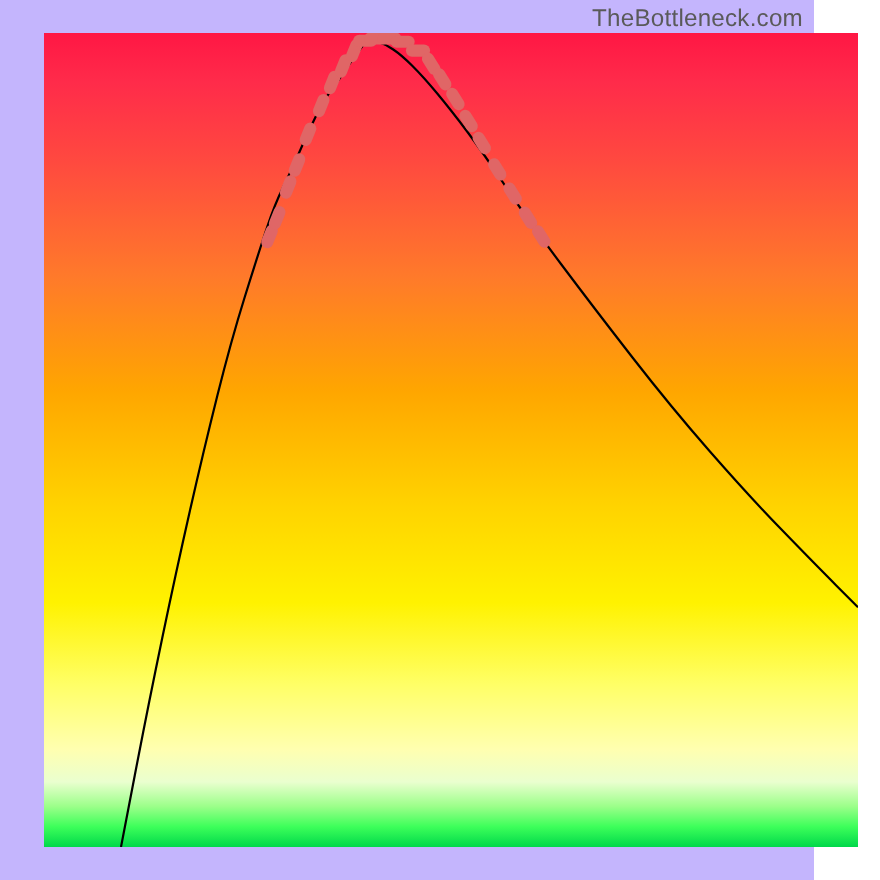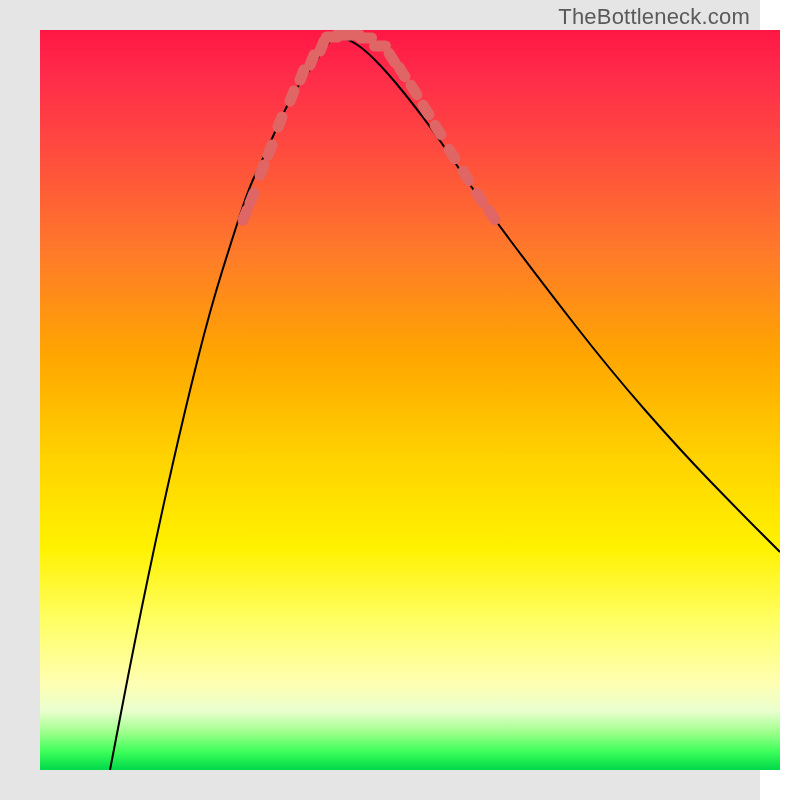--- a/index.html
+++ b/index.html
@@ -6,23 +6,22 @@
     margin: 0;
     padding: 0;
     width: 800px;
     height: 800px;
     overflow: hidden;
     font-family: Arial, Helvetica, sans-serif;
   }
   .outer {
     width: 740px;
     height: 800px;
-    background: #e5e5e5;
+    background: #c4b5fd;
     position: relative;
-    padding-left: 20px;
   }
   .watermark {
     position: absolute;
     top: 4px;
     right: 10px;
     color: #5a5a5a;
     font-size: 22px;
     font-weight: 400;
     letter-spacing: 0.2px;
     z-index: 20;

